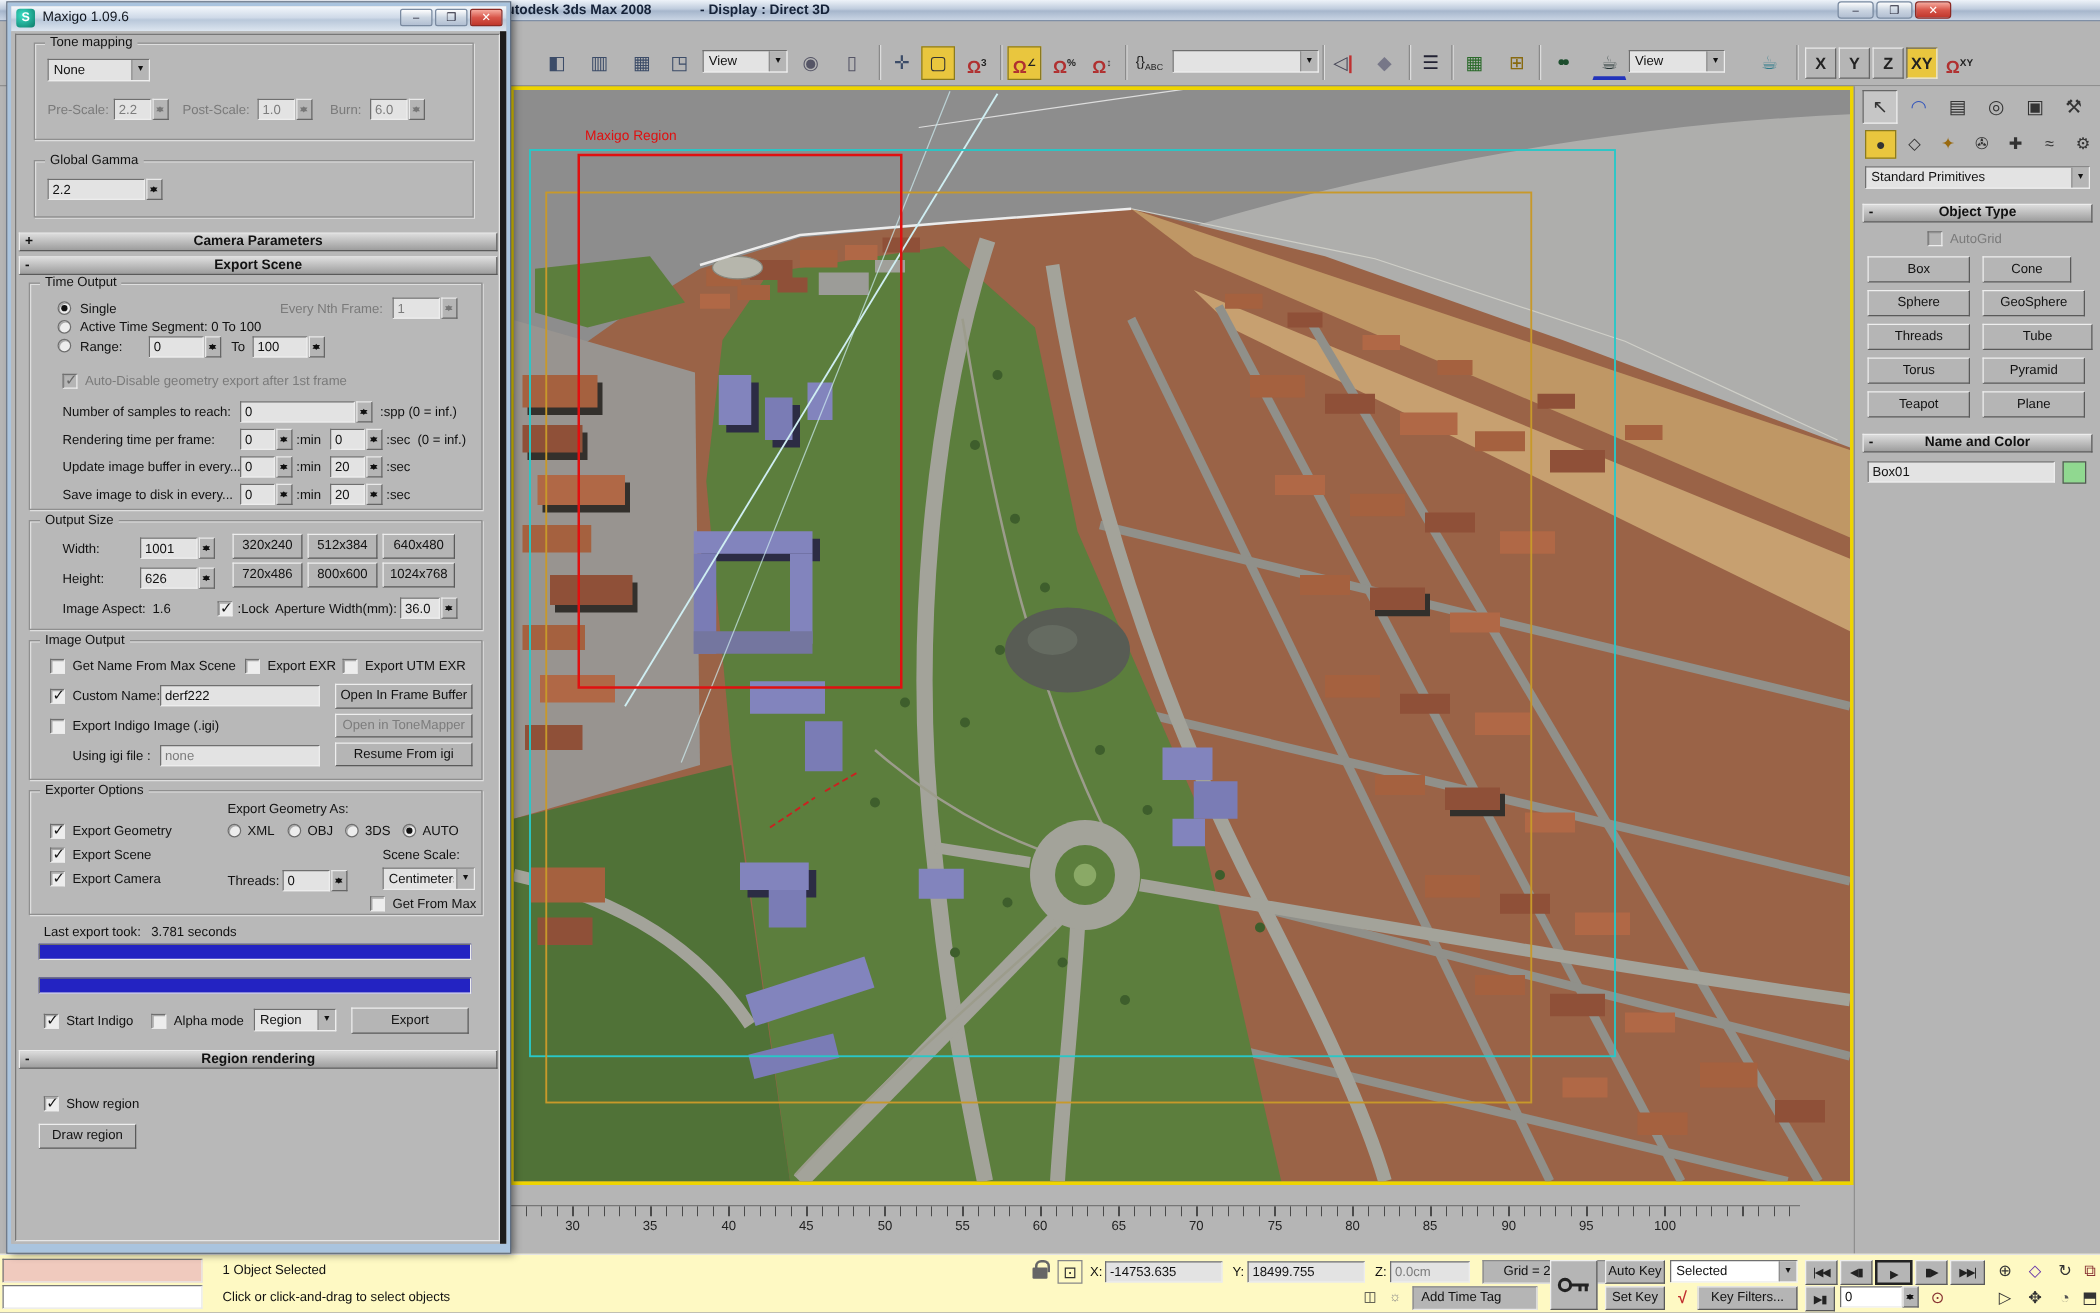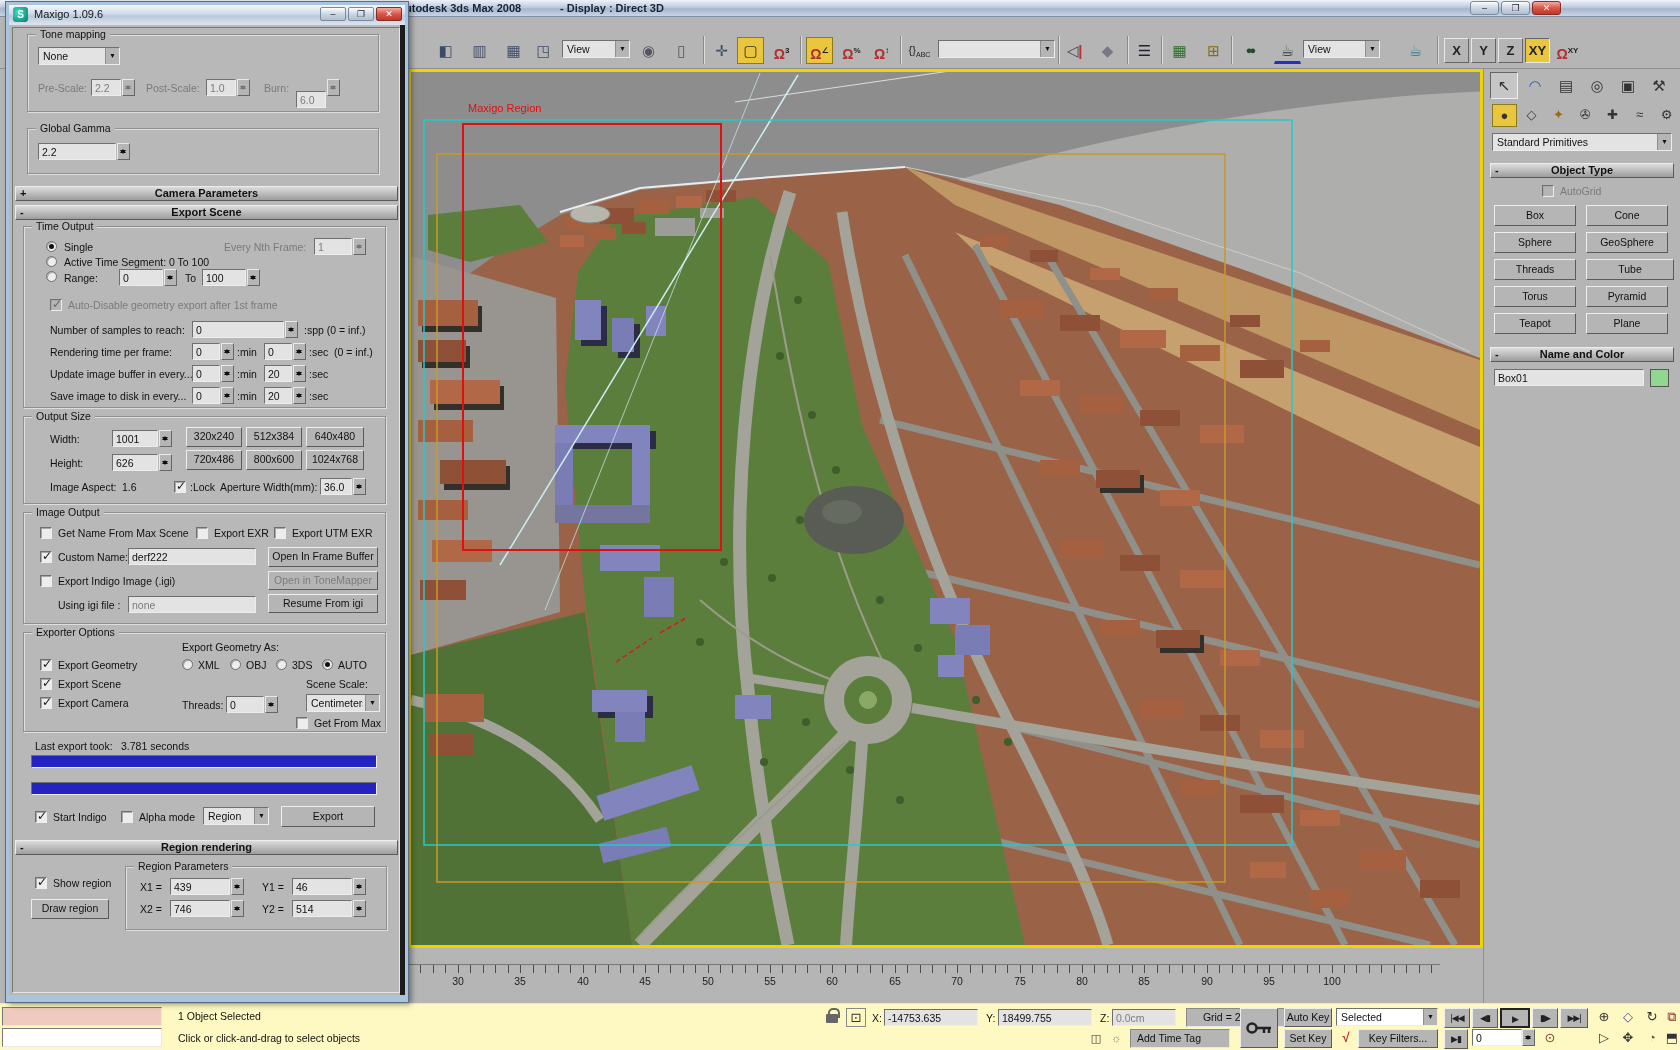--- a/index.html
+++ b/index.html
@@ -387,21 +387,21 @@
     <div class="dd" style="left:8px;top:64px;width:180px">
       <span class="dt">Standard Primitives</span>
         <span class="da">▼</span>
     </div>
     <div class="roll" style="left:6px;top:94px;width:184px">
       <span class="pm">-</span><span>Object Type</span>
     </div>
     <span class="cb dis" style="left:58px;top:116px"></span>
     <span class="lbl dis" style="left:76px;top:116px">AutoGrid</span>
     <span class="btn pbtn" style="left:10px;top:136px;width:82px">Box</span>
-    <span class="btn pbtn" style="left:102px;top:136px;width:82px">Cone</span>
+    <span class="btn pbtn" style="left:102px;top:136px;width:71px">Cone</span>
     <span class="btn pbtn" style="left:10px;top:163px;width:82px">Sphere</span>
     <span class="btn pbtn" style="left:102px;top:163px;width:82px">GeoSphere</span>
     <span class="btn pbtn" style="left:10px;top:190px;width:82px">Threads</span>
     <span class="btn pbtn" style="left:102px;top:190px;width:88px">Tube</span>
     <span class="btn pbtn" style="left:10px;top:217px;width:82px">Torus</span>
     <span class="btn pbtn" style="left:102px;top:217px;width:82px">Pyramid</span>
     <span class="btn pbtn" style="left:10px;top:244px;width:82px">Teapot</span>
     <span class="btn pbtn" style="left:102px;top:244px;width:82px">Plane</span>
     <div class="roll" style="left:6px;top:278px;width:184px">
       <span class="pm">-</span><span>Name and Color</span>
@@ -480,21 +480,21 @@
             <span class="dt">None</span>
               <span class="da">▼</span>
           </div>
           <span class="lbl dis" style="left:10px;top:47px">Pre-Scale:</span>
           <input class="fld dis" style="position: absolute; left: 63px; top: 44px; width: 30px;" readonly="" value="2.2">
           <span class="sp dis" style="left:94px;top:44px"></span>
           <span class="lbl dis" style="left:118px;top:47px">Post-Scale:</span>
           <input class="fld dis" style="position: absolute; left: 178px; top: 44px; width: 30px;" readonly="" value="1.0">
           <span class="sp dis" style="left:209px;top:44px"></span>
           <span class="lbl dis" style="left:236px;top:47px">Burn:</span>
-          <input class="fld dis" style="position: absolute; left: 268px; top: 44px; width: 30px; margin-top: 12px;" readonly="" value="6.0">
+          <input class="fld dis" style="position: absolute; left: 268px; top: 44px; width: 30px;" readonly="" value="6.0">
           <span class="sp dis" style="left:299px;top:44px"></span>
         </div>
 
         <div class="grp" style="left:14px;top:100px;width:352px;height:46px">
           <span class="lg">Global Gamma</span>
           <input class="fld" style="position: absolute; left: 10px; top: 14px; width: 78px;" readonly="" value="2.2">
           <span class="sp" style="left:89px;top:14px"></span>
         </div>
 
         <div class="roll" style="left:2px;top:158px;width:383px">
@@ -635,33 +635,18 @@
             <span class="da">▼</span>
         </div>
         <span class="btn" style="left:268px;top:778px;width:94px;height:21px;line-height:19px">Export</span>
 
         <div class="roll" style="left:2px;top:812px;width:383px">
           <span class="pm">-</span><span>Region rendering</span>
         </div>
         <span class="cb on" style="left:22px;top:849px"></span>
         <span class="lbl" style="left:40px;top:849px">Show region</span>
         <span class="btn" style="left:18px;top:871px;width:78px;height:20px">Draw region</span>
-        <div class="grp" style="left:112px;top:838px;width:262px;height:64px">
-          <span class="lg">Region Parameters</span>
-          <span class="lbl" style="left:14px;top:14px">X1 =</span>
-          <input class="fld" style="position: absolute; left: 44px; top: 11px; width: 60px;" readonly="" value="439">
-          <span class="sp" style="left:105px;top:11px"></span>
-          <span class="lbl" style="left:136px;top:14px">Y1 =</span>
-          <input class="fld" style="position: absolute; left: 166px; top: 11px; width: 60px;" readonly="" value="46">
-          <span class="sp" style="left:227px;top:11px"></span>
-          <span class="lbl" style="left:14px;top:36px">X2 =</span>
-          <input class="fld" style="position: absolute; left: 44px; top: 33px; width: 60px;" readonly="" value="746">
-          <span class="sp" style="left:105px;top:33px"></span>
-          <span class="lbl" style="left:136px;top:36px">Y2 =</span>
-          <input class="fld" style="position: absolute; left: 166px; top: 33px; width: 60px;" readonly="" value="514">
-          <span class="sp" style="left:227px;top:33px"></span>
-        </div>
 
       </div>
     </div>
   </div>
 
 </div>
 
 </body></html>

